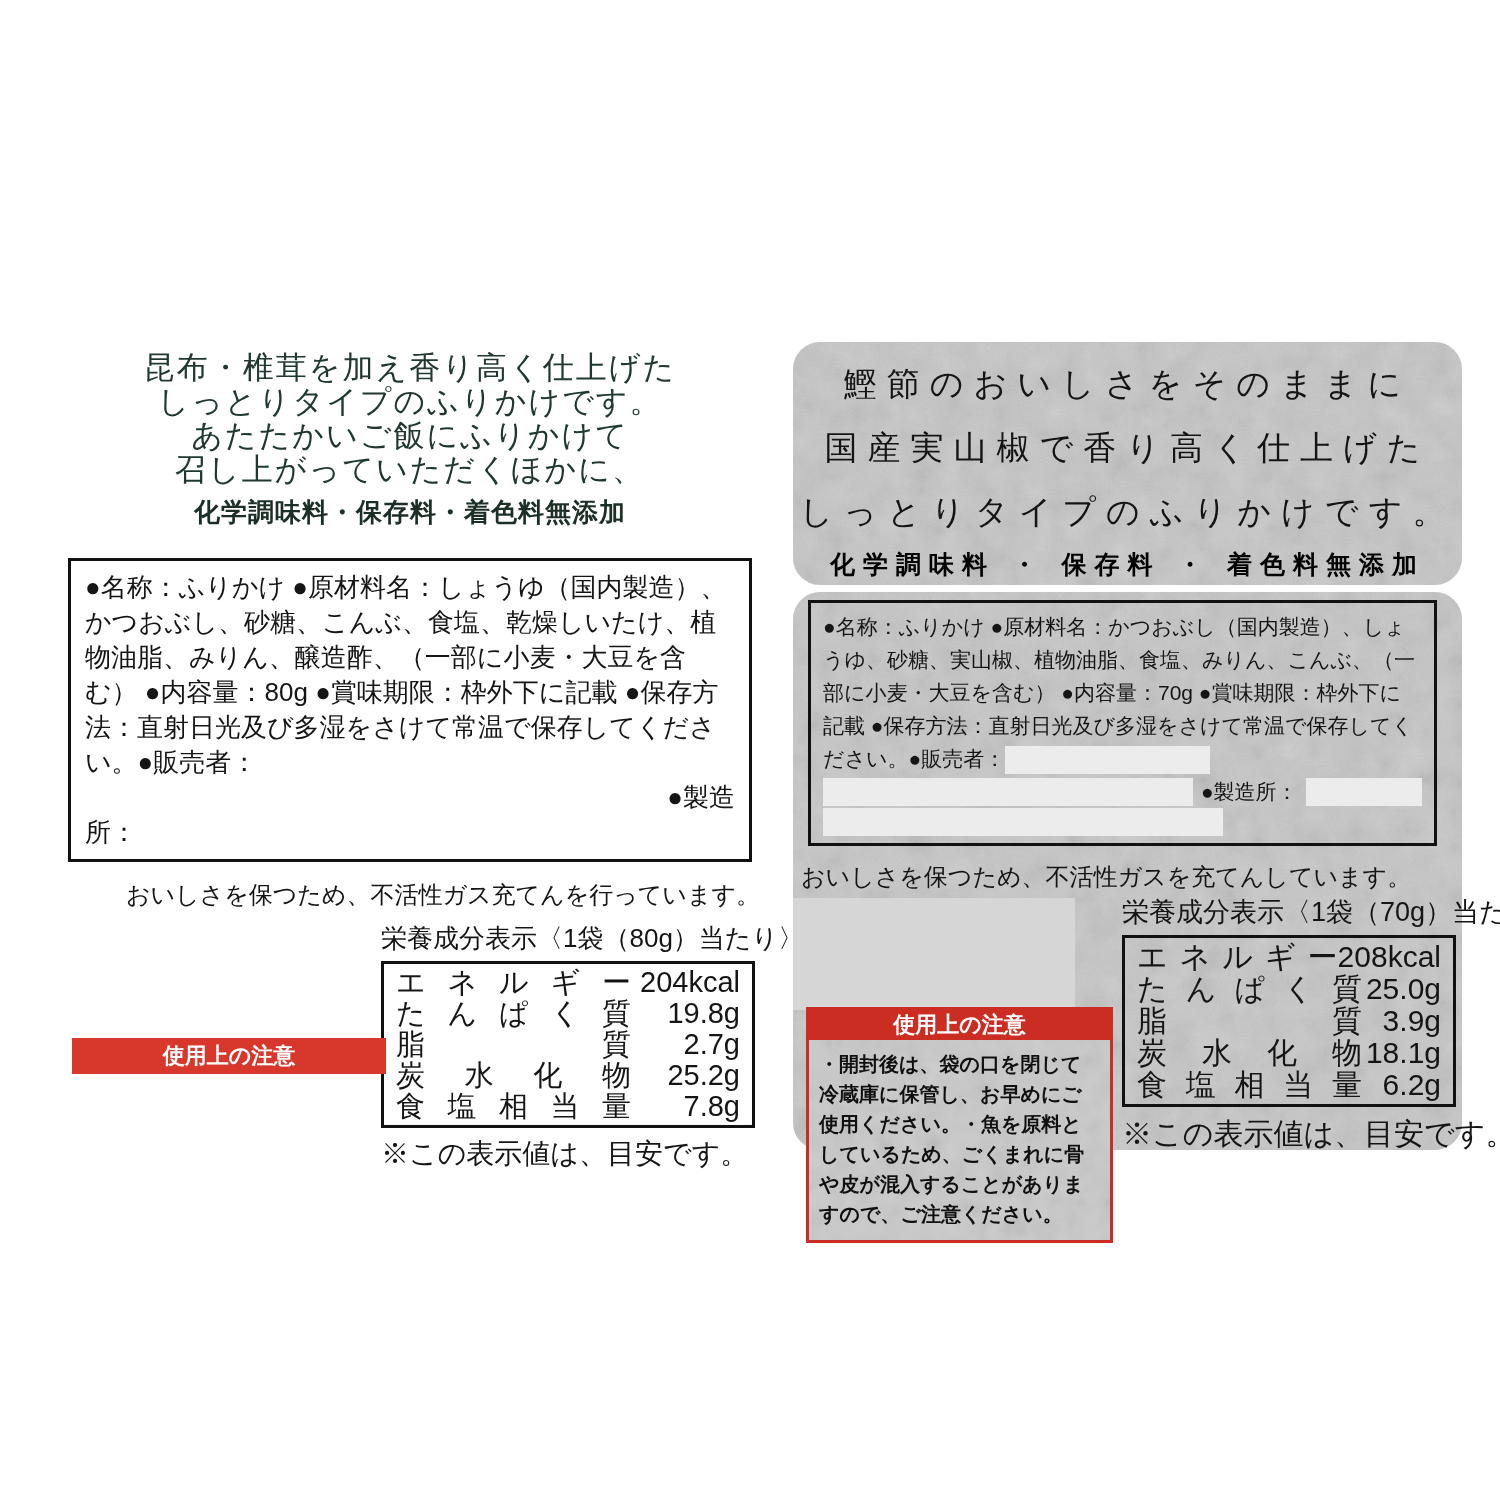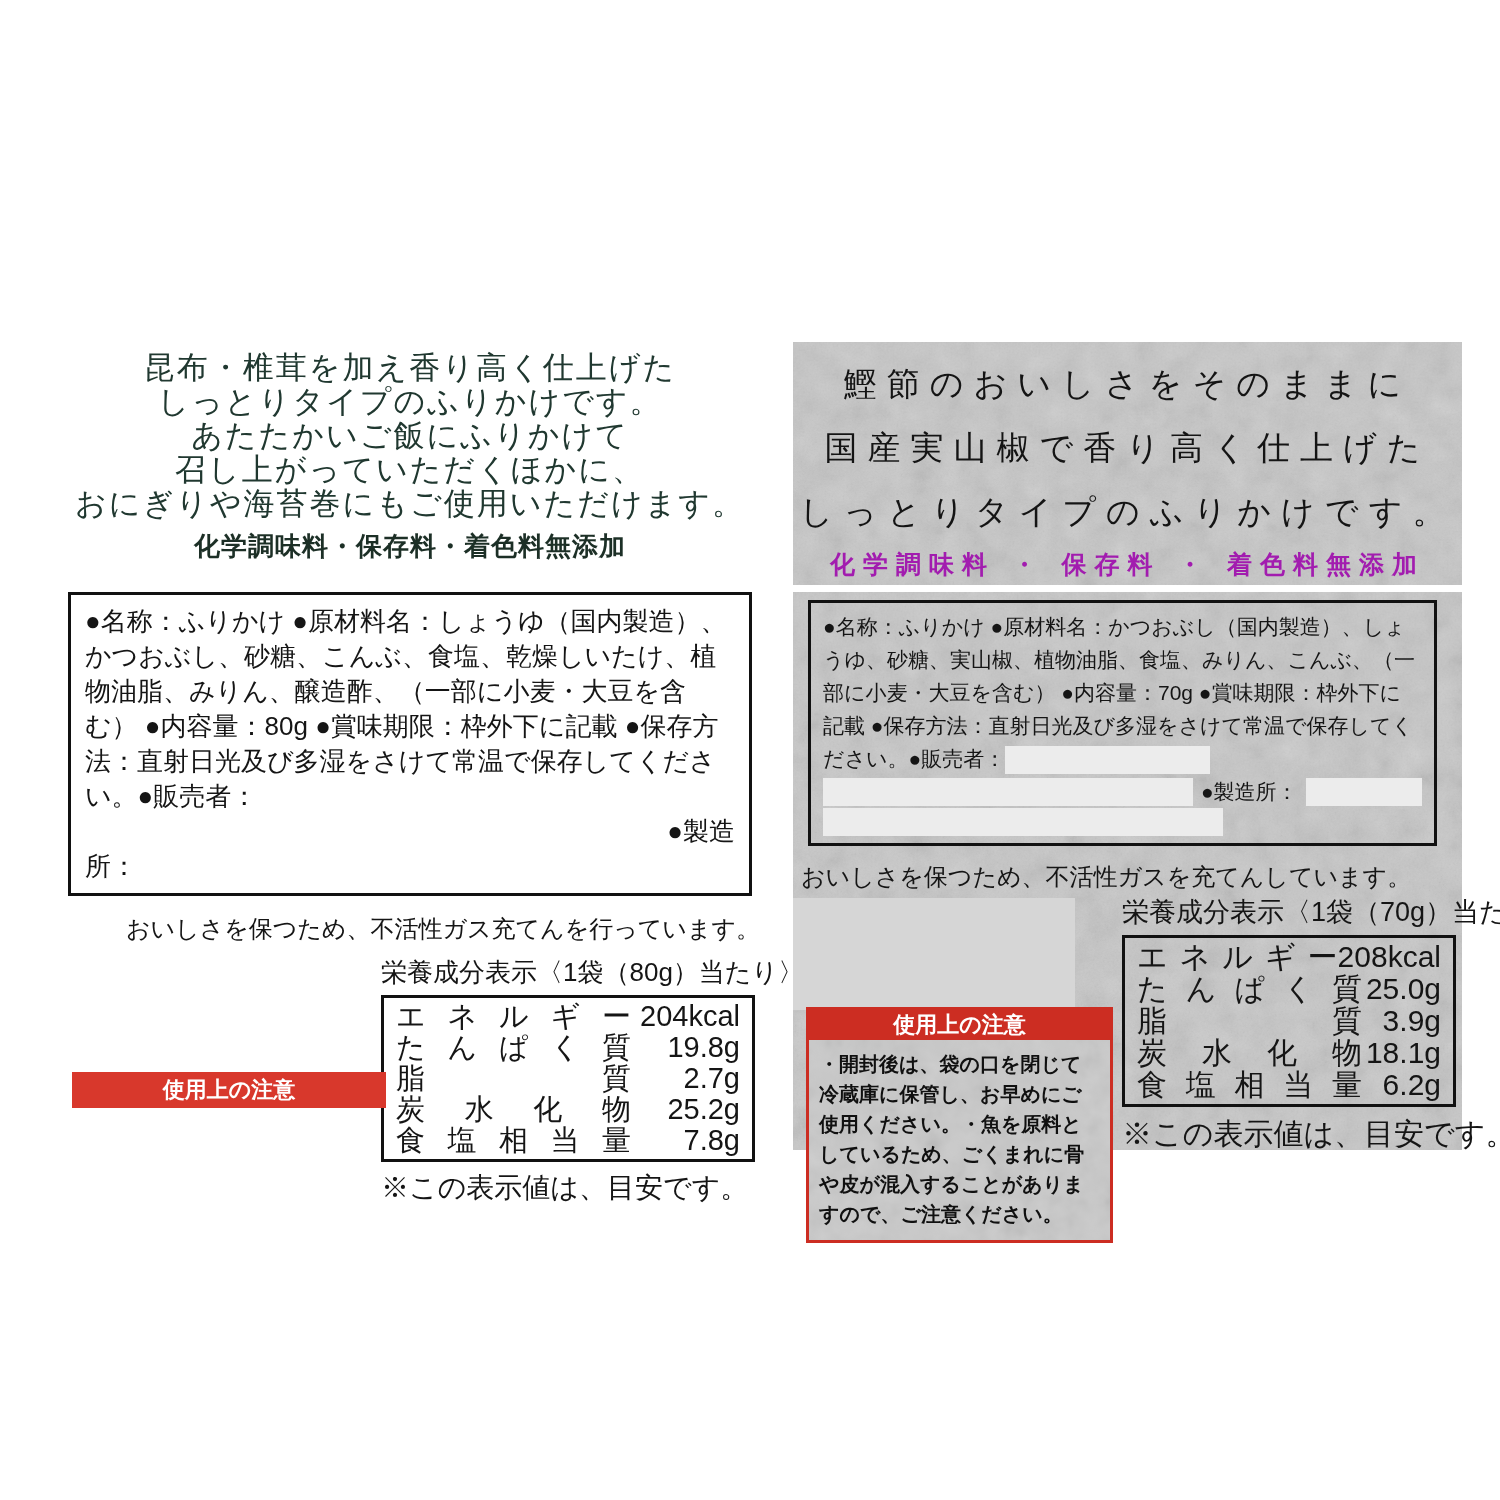--- a/index.html
+++ b/index.html
@@ -44,32 +44,32 @@
   .caution-head{
     background:#d8382c;color:#fff;text-align:center;
     font-size:22px;font-weight:bold;line-height:30px;
   }
   .caution-body{
     font-size:20px;font-weight:bold;line-height:29px;
     padding:9px 10px 11px 10px;color:#101010;
   }
   
   #right-panel{left:793px;top:342px;width:669px;}
-  .gray-block{position:absolute;left:0;width:669px;background:#c7c7c7;overflow:hidden;}
+  .gray-block{position:absolute;left:0;width:669px;background:#c7c7c7;overflow:hidden;border-radius:27px;}
   #r-intro-block{top:0;height:243px;}
   #r-main-block{top:250px;height:558px;}
   .tex{position:absolute;left:0;top:0;width:100%;height:100%;pointer-events:none;}
   .above{position:relative;}
   .r-intro{
     font-family:"DejaVu Serif",serif;color:#141414;
     font-size:33px;line-height:64px;letter-spacing:10px;
     text-align:center;margin-top:10px;
   }
   .r-noadd{
-    font-family:"DejaVu Serif",serif;color:#a21caf;font-weight:bold;
+    font-family:"DejaVu Serif",serif;color:#000000;font-weight:bold;
     font-size:25px;letter-spacing:8px;text-align:center;margin-top:4px;
   }
   #r-spec-box{
     box-sizing:border-box;border:3px solid #111;
     margin:8px 0 0 15px;width:629px;
     padding:7px 12px;font-size:21px;line-height:33px;
   }
   .redact{display:inline-block;background:#ececec;height:28px;vertical-align:middle;}
   .rd-seller{width:205px;}
   .rd-l1{width:375px;}
@@ -91,21 +91,20 @@
 </head>
 <body>
 
 <div class="panel" id="left-panel">
 
   <div class="l-intro">
     <div>昆布・椎茸を加え香り高く仕上げた</div>
     <div>しっとりタイプのふりかけです。</div>
     <div>あたたかいご飯にふりかけて</div>
     <div>召し上がっていただくほかに、</div>
-    <div>おにぎりや海苔巻にもご使用いただけます。</div>
   </div>
 
   <div class="l-noadd">化学調味料・保存料・着色料無添加</div>
 
   <div class="spec-box">
     <span>●名称：ふりかけ ●原材料名：しょうゆ（国内製造）、かつおぶし、砂糖、こんぶ、食塩、乾燥しいたけ、植物油脂、みりん、醸造酢、（一部に小麦・大豆を含む） ●内容量：80g ●賞味期限：枠外下に記載 ●保存方法：直射日光及び多湿をさけて常温で保存してください。●販売者：</span>
     <div class="spec-right">●製造</div>
     <div>所：</div>
   </div>
 

